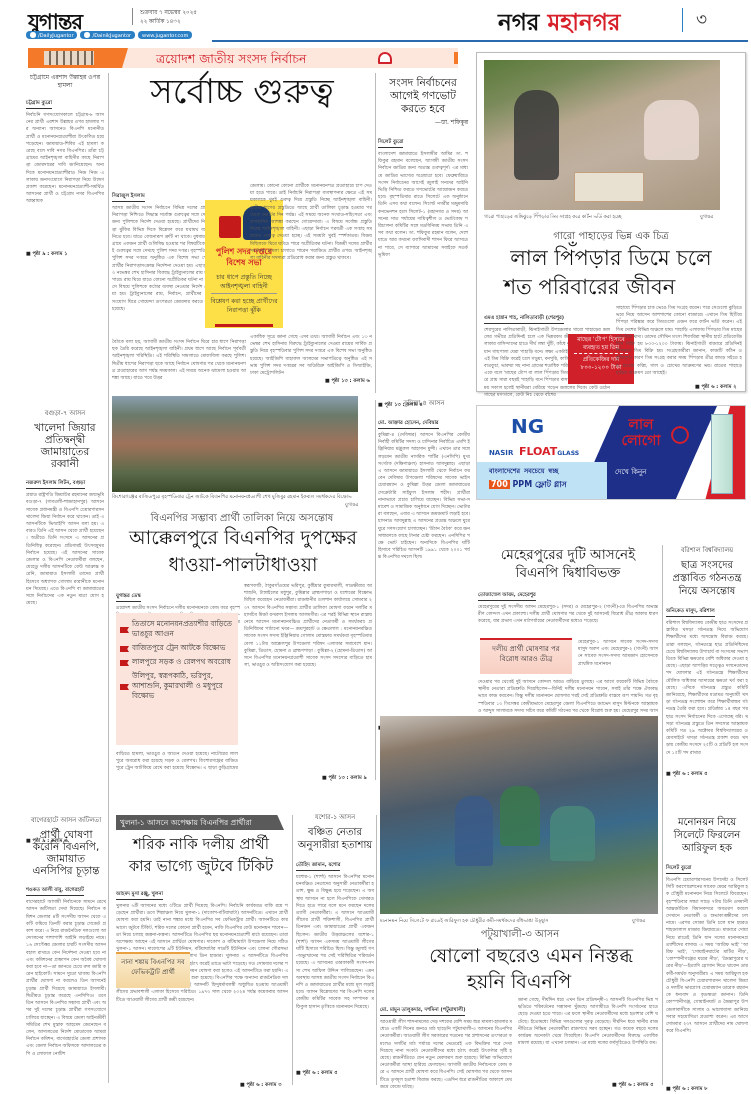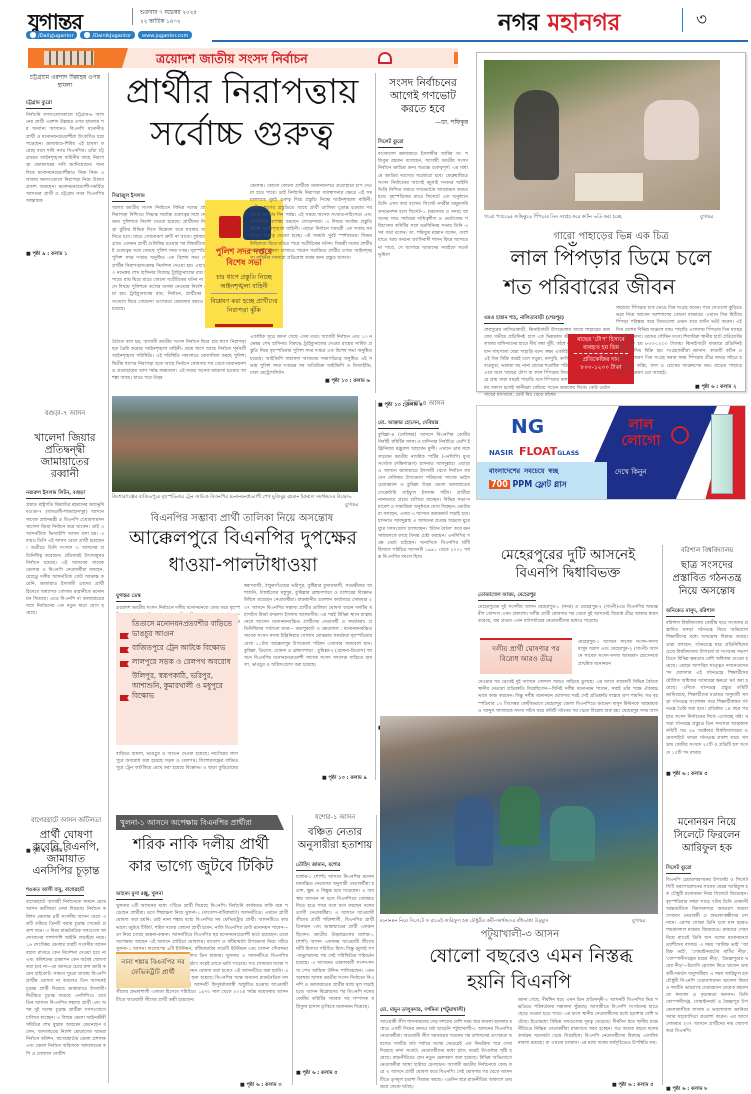--- a/index.html
+++ b/index.html
@@ -9,21 +9,21 @@
   .body-text { font-family: "DejaVu Sans", sans-serif; font-size: 4.6px; line-height: 7.2px; color: #555; text-align: justify; overflow: hidden; word-break: break-all; }
   .byline { font-family: "DejaVu Sans", sans-serif; font-size: 5px; color: #333; border-bottom: 0.7px solid #333; display: inline-block; padding-bottom: 1px; margin-bottom: 2px; font-weight: bold; }
   .jump { font-family: "DejaVu Sans", sans-serif; font-size: 5px; color: #222; font-weight: bold; display: block; margin-top: 1px; }
   .kicker { font-family: "DejaVu Sans", sans-serif; color: #444; text-align: center; }
   .head { font-family: "DejaVu Sans", sans-serif; color: #111; text-align: center; line-height: 1.15; }
   .caption { font-family: "DejaVu Sans", sans-serif; font-size: 4.8px; color: #444; }
   .photo { background: linear-gradient(135deg, #8a7b62, #b5a283 40%, #6e8a4f 70%, #4a5a3a); }
   .rule-v { position: absolute; width: 0.6px; background: #bbb; }
   .pill { display: inline-flex; align-items: center; background: #2a7fc4; color: #fff; font-family: "DejaVu Sans", sans-serif; font-size: 5px; border-radius: 6px; padding: 1px 4px; margin-right: 3px; }
   .pill .ic { display: inline-block; width: 6px; height: 6px; border-radius: 50%; background: #fff; margin-right: 2px; }
-  .bullet-row { display: flex; align-items: flex-end; margin-bottom: 4px; }
+  .bullet-row { display: flex; align-items: center; margin-bottom: 4px; }
   .flag { width: 9px; height: 6px; background: #c41a1a; margin-right: 3px; margin-top: 2px; flex-shrink: 0; clip-path: polygon(0 0, 100% 0, 80% 50%, 100% 100%, 0 100%); }
 </style>
 </head>
 <body>
 
 <div class="abs" style="left:0;top:0;width:751px;height:44px;">
   <div class="abs" style="left:28px;top:6px;font-family:'DejaVu Serif',serif;font-weight:bold;font-size:21px;color:#111;letter-spacing:-1px;">যুগান্তর</div>
   <div class="abs" style="left:132px;top:8px;width:0.8px;height:17px;background:#888;"></div>
   <div class="abs" style="left:140px;top:8px;font-family:'DejaVu Sans',sans-serif;font-size:5.6px;color:#444;">শুক্রবার ৭ নভেম্বর ২০২৫</div>
   <div class="abs" style="left:140px;top:17px;font-family:'DejaVu Sans',sans-serif;font-size:5.6px;color:#444;">২২ কার্তিক ১৪৩২</div>
@@ -46,52 +46,51 @@
     <span style="color:#d8202a;">মহানগর</span>
   </div>
   <div class="abs" style="left:682px;top:8px;width:1.2px;height:24px;background:#2a7fc4;"></div>
   <div class="abs" style="left:696px;top:6px;font-family:'DejaVu Sans',sans-serif;font-size:17px;color:#333;">৩</div>
 </div>
 
 <div class="abs" style="left:28px;top:48px;width:430px;height:20px;background:#fde6dc;">
   <div class="abs" style="left:0;top:0;width:100px;height:20px;background:#f47a2a;clip-path:polygon(0 0,100% 0,94% 100%,0 100%);">
     <div class="abs" style="left:16px;top:3px;width:50px;height:14px;background:repeating-linear-gradient(90deg,#e8d8c8 0 5px,#7a6a5a 5px 7px);"></div>
   </div>
-  <div class="abs" style="left:128px;top:2px;font-family:'DejaVu Sans',sans-serif;font-weight:bold;font-size:12.5px;color:#d0202a;white-space:nowrap;">ত্রয়োদশ জাতীয় সংসদ নির্বাচন</div>
+  <div class="abs" style="left:128px;top:2px;font-family:'DejaVu Sans',sans-serif;font-weight:normal;font-size:12.5px;color:#d0202a;white-space:nowrap;">ত্রয়োদশ জাতীয় সংসদ নির্বাচন</div>
   <div class="abs" style="left:350px;top:4px;width:14px;height:12px;border:2px solid #d0202a;border-radius:7px 7px 1px 1px;background:#fff;"></div>
   <div class="abs" style="left:426px;top:4px;width:4px;height:12px;background:#f47a2a;"></div>
 </div>
 
 <div class="abs" style="left:26px;top:73px;width:78px;">
   <div class="kicker" style="font-size:6px;line-height:8px;">চট্টগ্রামে এরশাদ উল্লাহর ওপর হামলা</div>
   <div class="byline" style="margin-top:4px;">চট্টগ্রাম ব্যুরো</div>
   <div class="body-text" style="height:138px;">নির্বাচনি গণসংযোগকালে চট্টগ্রাম-৮ আসনের প্রার্থী এরশাদ উল্লাহর ওপর হামলার পর অন্যান্য আসনেও বিএনপি মনোনীত প্রার্থী ও মনোনয়নপ্রত্যাশীরা উৎকণ্ঠিত হয়ে পড়েছেন। জামায়াত-শিবির এই হামলা করেছে বলে দাবি নগর বিএনপির। তাঁরা চট্টগ্রামের আইনশৃঙ্খলা বাহিনীর কাছে নিরাপত্তা জোরদারের দাবি জানিয়েছেন। অন্যদিকে মনোনয়নপ্রত্যাশীরাও নিজ নিজ এলাকায় জনসংযোগে নিরাপত্তা নিয়ে উদ্বেগ প্রকাশ করেছেন। মনোনয়নপ্রত্যাশী-সমর্থিত আসনের প্রার্থী ও চট্টগ্রাম নগর বিএনপির আহ্বায়ক</div>
   <div class="jump">■ পৃষ্ঠা ৯ : কলাম ১</div>
 </div>
 
 <div class="abs" style="left:26px;top:408px;width:78px;">
   <div class="kicker" style="font-size:6.5px;">বগুড়া-৭ আসন</div>
-  <div class="head" style="font-size:10.5px;margin-top:12px;">খালেদা জিয়ার প্রতিদ্বন্দ্বী জামায়াতের রব্বানী</div>
+  <div class="head" style="font-size:10.5px;margin-top:2px;">খালেদা জিয়ার প্রতিদ্বন্দ্বী জামায়াতের রব্বানী</div>
   <div class="byline" style="margin-top:4px;">নজরুল ইসলাম লিটন, বগুড়া</div>
   <div class="body-text" style="height:345px;">প্রয়াত রাষ্ট্রপতি জিয়াউর রহমানের জন্মভূমি বগুড়া-৭ (গাবতলী-শাজাহানপুর) আসনে সাবেক প্রধানমন্ত্রী ও বিএনপি চেয়ারপারসন খালেদা জিয়া নির্বাচন করে থাকেন। তাই এ আসনটিকে ভিআইপি আসন বলা হয়। এবারও তিনি এই আসন থেকে প্রার্থী হয়েছেন। অতীতে তিনি সংসদে এ আসনের প্রতিনিধিত্ব করেছেন। প্রতিবারই উৎসবমুখর নির্বাচন হয়েছে। এই আসনের সাবেক জেলার ও বিএনপি নেতাকর্মীরা বলছেন, যেহেতু দলীয় আসনটিকে কেউ আক্রান্ত করেনি, জামায়াত ইসলামী তাদের প্রার্থী হিসেবে অধ্যাপক গোলাম রব্বানীকে মনোনয়ন দিয়েছে। এতে বিএনপি বা জামায়াতের সঙ্গে নির্বাচনের এক নতুন মাত্রা যোগ হয়েছে।</div>
   <div class="jump">■ পৃষ্ঠা ৯ : কলাম ৩</div>
 </div>
 
 <div class="abs" style="left:26px;top:815px;width:80px;">
   <div class="kicker" style="font-size:6.5px;">বাগেরহাটে আসন জটিলতা</div>
   <div class="head" style="font-size:10.5px;margin-top:2px;">প্রার্থী ঘোষণা করেনি বিএনপি, জামায়াত এনসিপির চূড়ান্ত</div>
   <div class="byline" style="margin-top:4px;">শওকত আলী বাবু, বাগেরহাট</div>
   <div class="body-text" style="height:200px;">বাগেরহাটে আগামী নির্বাচনকে সামনে রেখে আসন জটিলতা দেখা দিয়েছে। নির্বাচন কমিশন জেলার ৪টি সংসদীয় আসন থেকে একটি কমিয়ে তিনটি করার চূড়ান্ত গেজেট প্রকাশ করে। এ নিয়ে রাজনৈতিক দলগুলো আন্দোলনের পাশাপাশি আইনি লড়াইয়ে নামে। ১৬ সেপ্টেম্বর জেলার চারটি সংসদীয় আসন বহাল রাখতে কেন নির্দেশনা দেওয়া হবে না এবং কমিশনের প্রজ্ঞাপন কেন অবৈধ ঘোষণা করা হবে না—তা জানতে চেয়ে রুল জারি করেন হাইকোর্ট। সামনে সুতো থাকায় বিএনপি প্রার্থীর ঘোষণা না করলেও তিন আসনেই চূড়ান্ত প্রার্থী দিয়েছে জামায়াতে ইসলামী। দ্বিতীয়ত চূড়ান্ত করেছে এনসিপিও। তবে তিন আসনে বিএনপির সম্ভাব্য প্রার্থী এবং অপর দুই দলের চূড়ান্ত প্রার্থীরা গণসংযোগে চালিয়ে যাচ্ছেন। এ বিষয়ে জেলা আইনজীবী সমিতির শেখ মুস্তাক আহমেদ জেনেছেন বলেন, আদালতের নির্দেশ মোতাবেক আমরা নির্বাচন কমিশন, বাগেরহাটের জেলা প্রশাসক এবং জেলা নির্বাচন অফিসকে আদালতের কপি ও লোকাল নোটিশ</div>
   
 </div>
 
 <div class="rule-v" style="left:108px;top:73px;height:1010px;"></div>
 
 <div class="abs" style="left:112px;top:70px;width:260px;">
-  <div class="head" style="font-size:34px;line-height:42px;font-family:'DejaVu Serif',serif;">প্রার্থীর নিরাপত্তায়</div>
   <div class="head" style="font-size:34px;line-height:42px;font-family:'DejaVu Serif',serif;">সর্বোচ্চ গুরুত্ব</div>
 </div>
 <div class="abs" style="left:112px;top:182px;width:130px;">
   <div class="byline">সিরাজুল ইসলাম</div>
   <div class="body-text" style="width:100px;height:155px;">আসন্ন জাতীয় সংসদ নির্বাচনে বিভিন্ন দলের প্রার্থীর নিরাপত্তা নিশ্চিতে সিদ্ধান্ত সর্বোচ্চ গুরুত্বের সঙ্গে দেখার জন্য পুলিশকে নির্দেশ দেওয়া হয়েছে। প্রার্থীদের নিরাপত্তা ঝুঁকির বিভিন্ন দিকে বিশ্লেষণ করে যথাযথ ব্যবস্থা নিতে হবে। যাতে কোনোরূপ ত্রুটি না থাকে। বুধবার চট্টগ্রামে একজন প্রার্থী গুলিবিদ্ধ হওয়ার পর বিষয়টিকে খুবই গুরুত্বের সঙ্গে দেখছে পুলিশ সদর দপ্তর। বৃহস্পতিবার পুলিশ সদর দপ্তরে অনুষ্ঠিত এক বিশেষ সভা থেকে প্রার্থীর নিরাপত্তাসংক্রান্ত নির্দেশনা দেওয়া হয়। এছাড়া ১৩ নভেম্বর শেখ হাসিনার বিরুদ্ধে ট্রাইব্যুনালের রায় হতে পারে। রায় ঘিরে যাতে কোনো অপ্রীতিকর ঘটনা না ঘটে সে বিষয়ে পুলিশকে কঠোর ব্যবস্থা নেওয়ার নির্দেশ দেওয়া হয়। ট্রাইব্যুনালের রায়, নির্বাচন, প্রার্থীদের জনসংযোগ ঘিরে গোয়েন্দা তৎপরতা জোরদার করতে বলা হয়েছে।</div>
 </div>
 
 <div class="abs" style="left:205px;top:200px;width:78px;height:128px;background:#fde047;">
   <div class="abs" style="left:8px;top:4px;width:62px;height:40px;">
     <div class="abs" style="left:6px;top:12px;width:22px;height:22px;background:#c41a1a;border-radius:2px;"></div>

